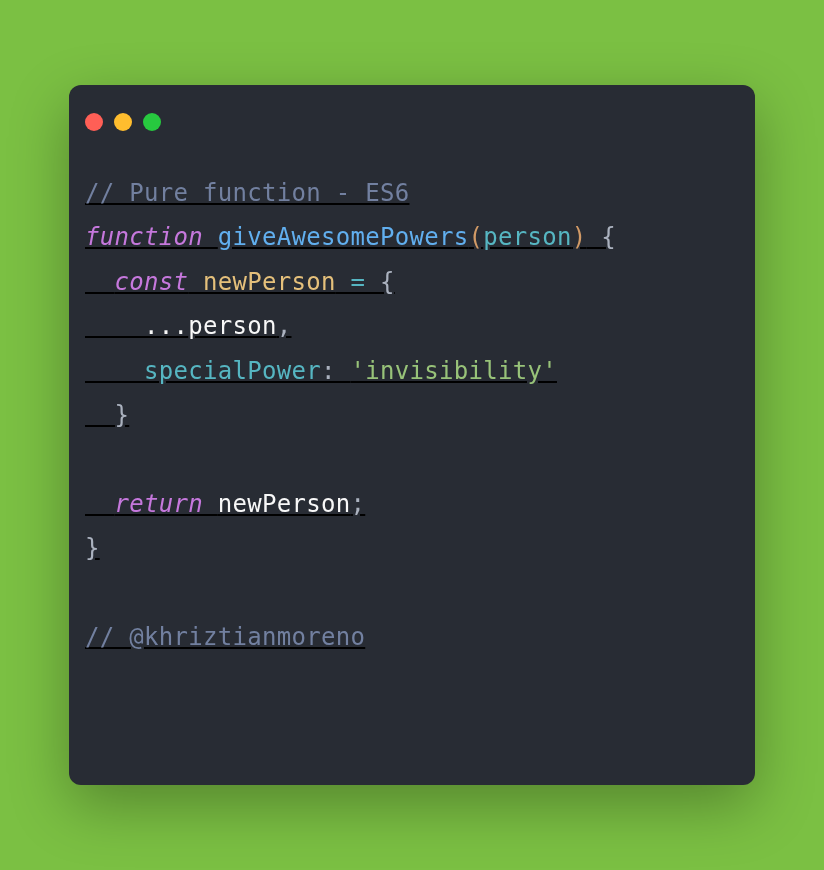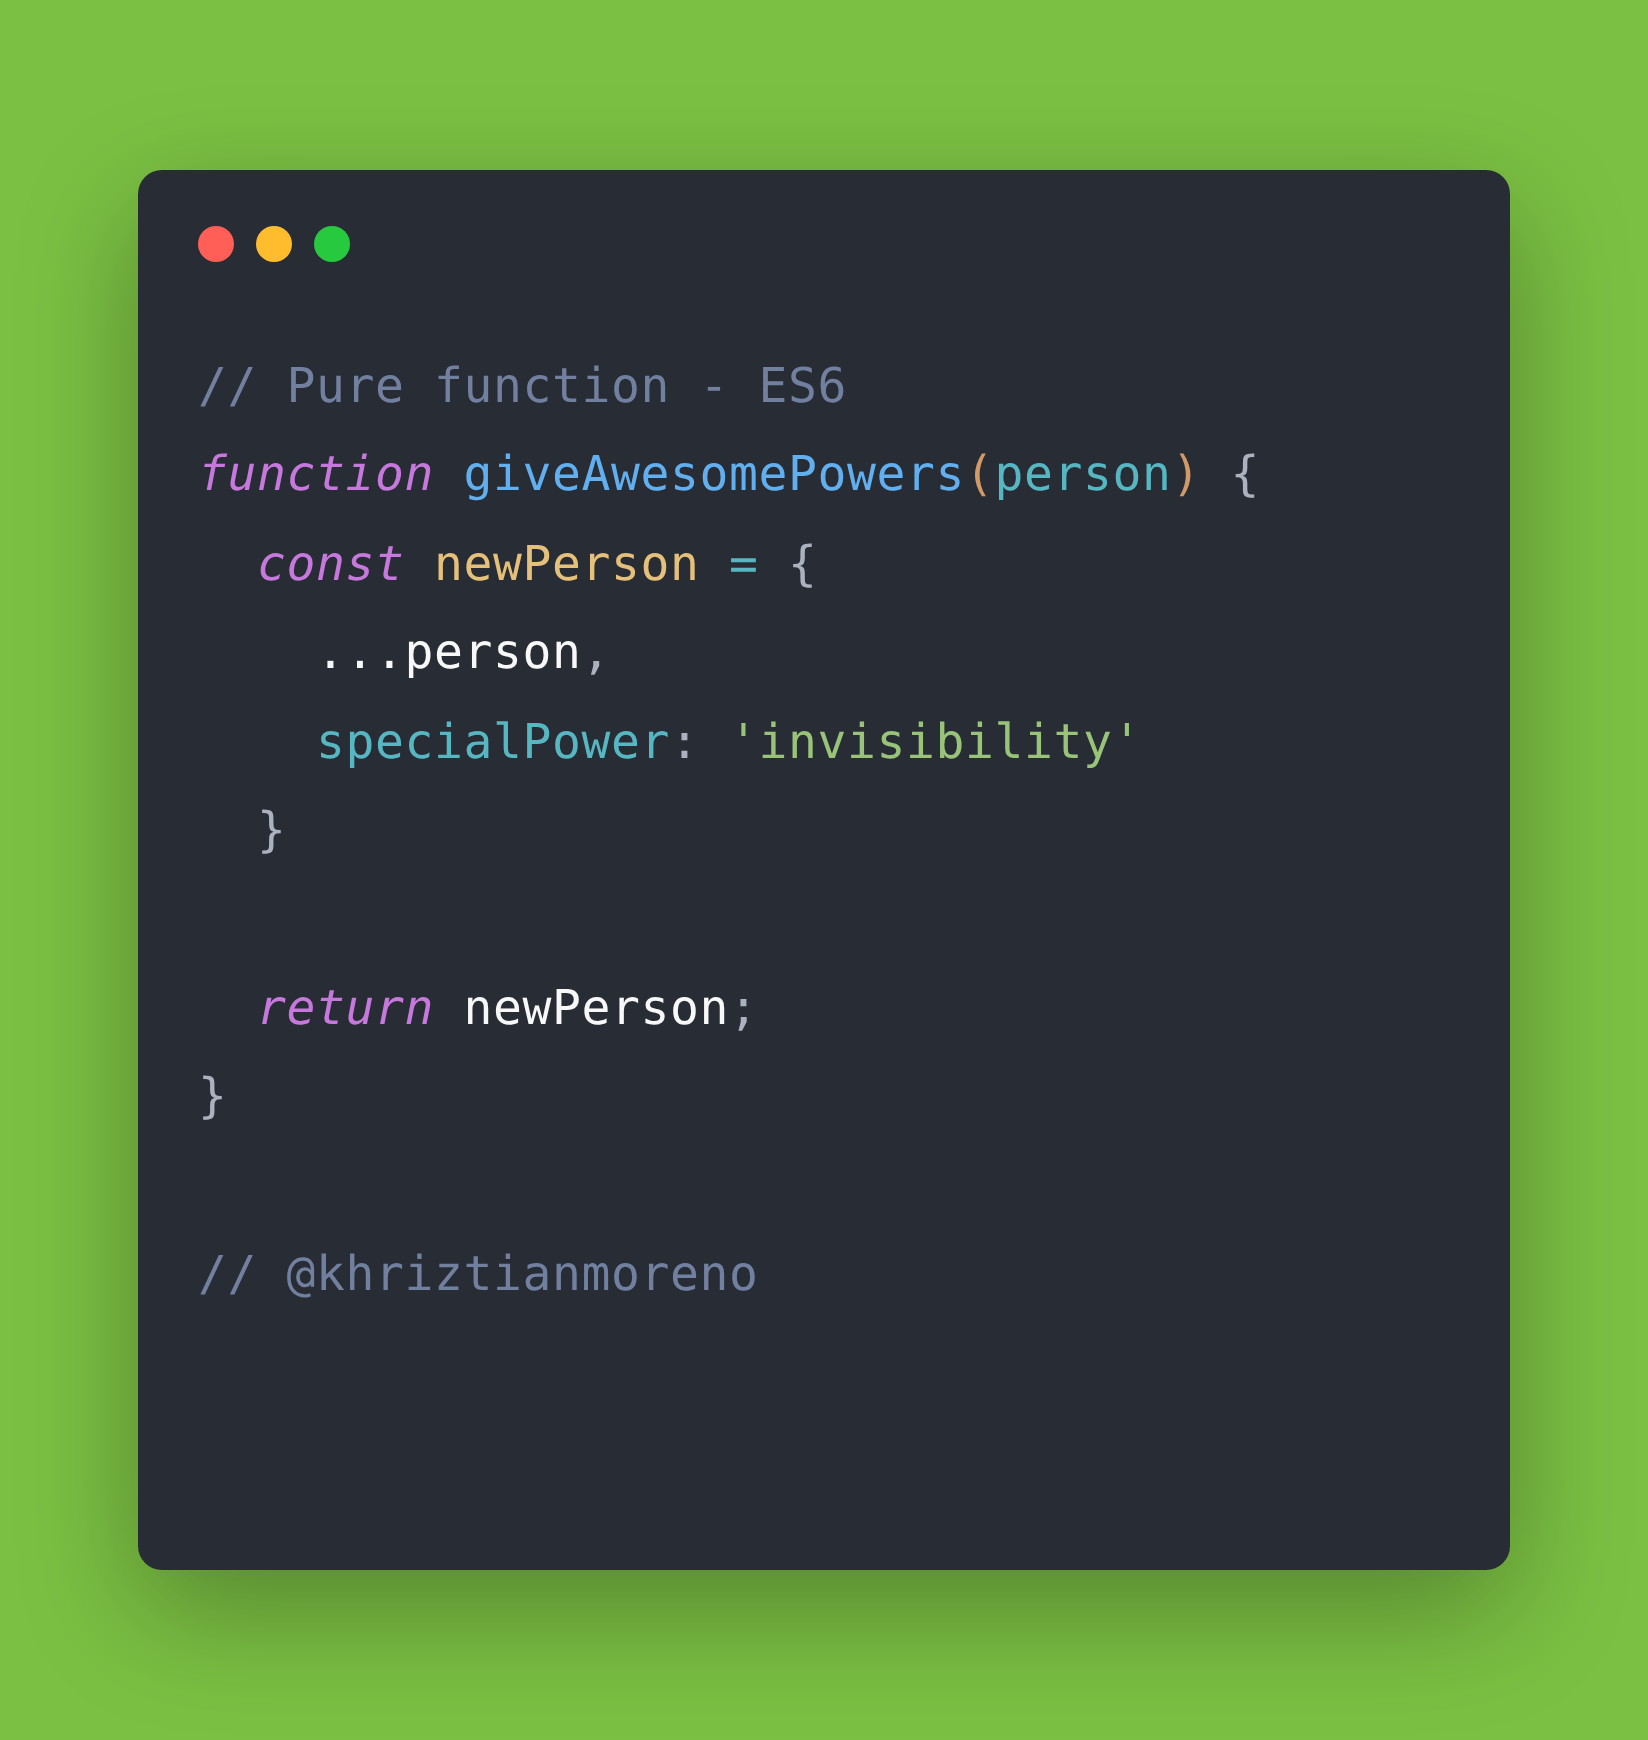--- a/index.html
+++ b/index.html
@@ -14,22 +14,23 @@
       background: #7bc043;
       padding: 85px 69px;
       font-family: 'SF Mono', 'Monaco', 'Menlo', 'Consolas', monospace;
     }
     
     .code-window {
       width: 100%;
       height: 100%;
       background: #282c34;
       border-radius: 12px;
-      padding: 28px 30px 30px 30px;
+      padding: 28px 30px 30px 16px;
       box-shadow: 0 20px 60px rgba(0,0,0,0.3);
+      text-decoration: underline;
     }
     
     .traffic-lights {
       display: flex;
       gap: 11px;
       margin-bottom: 40px;
     }
     
     .traffic-light {
       width: 18px;

